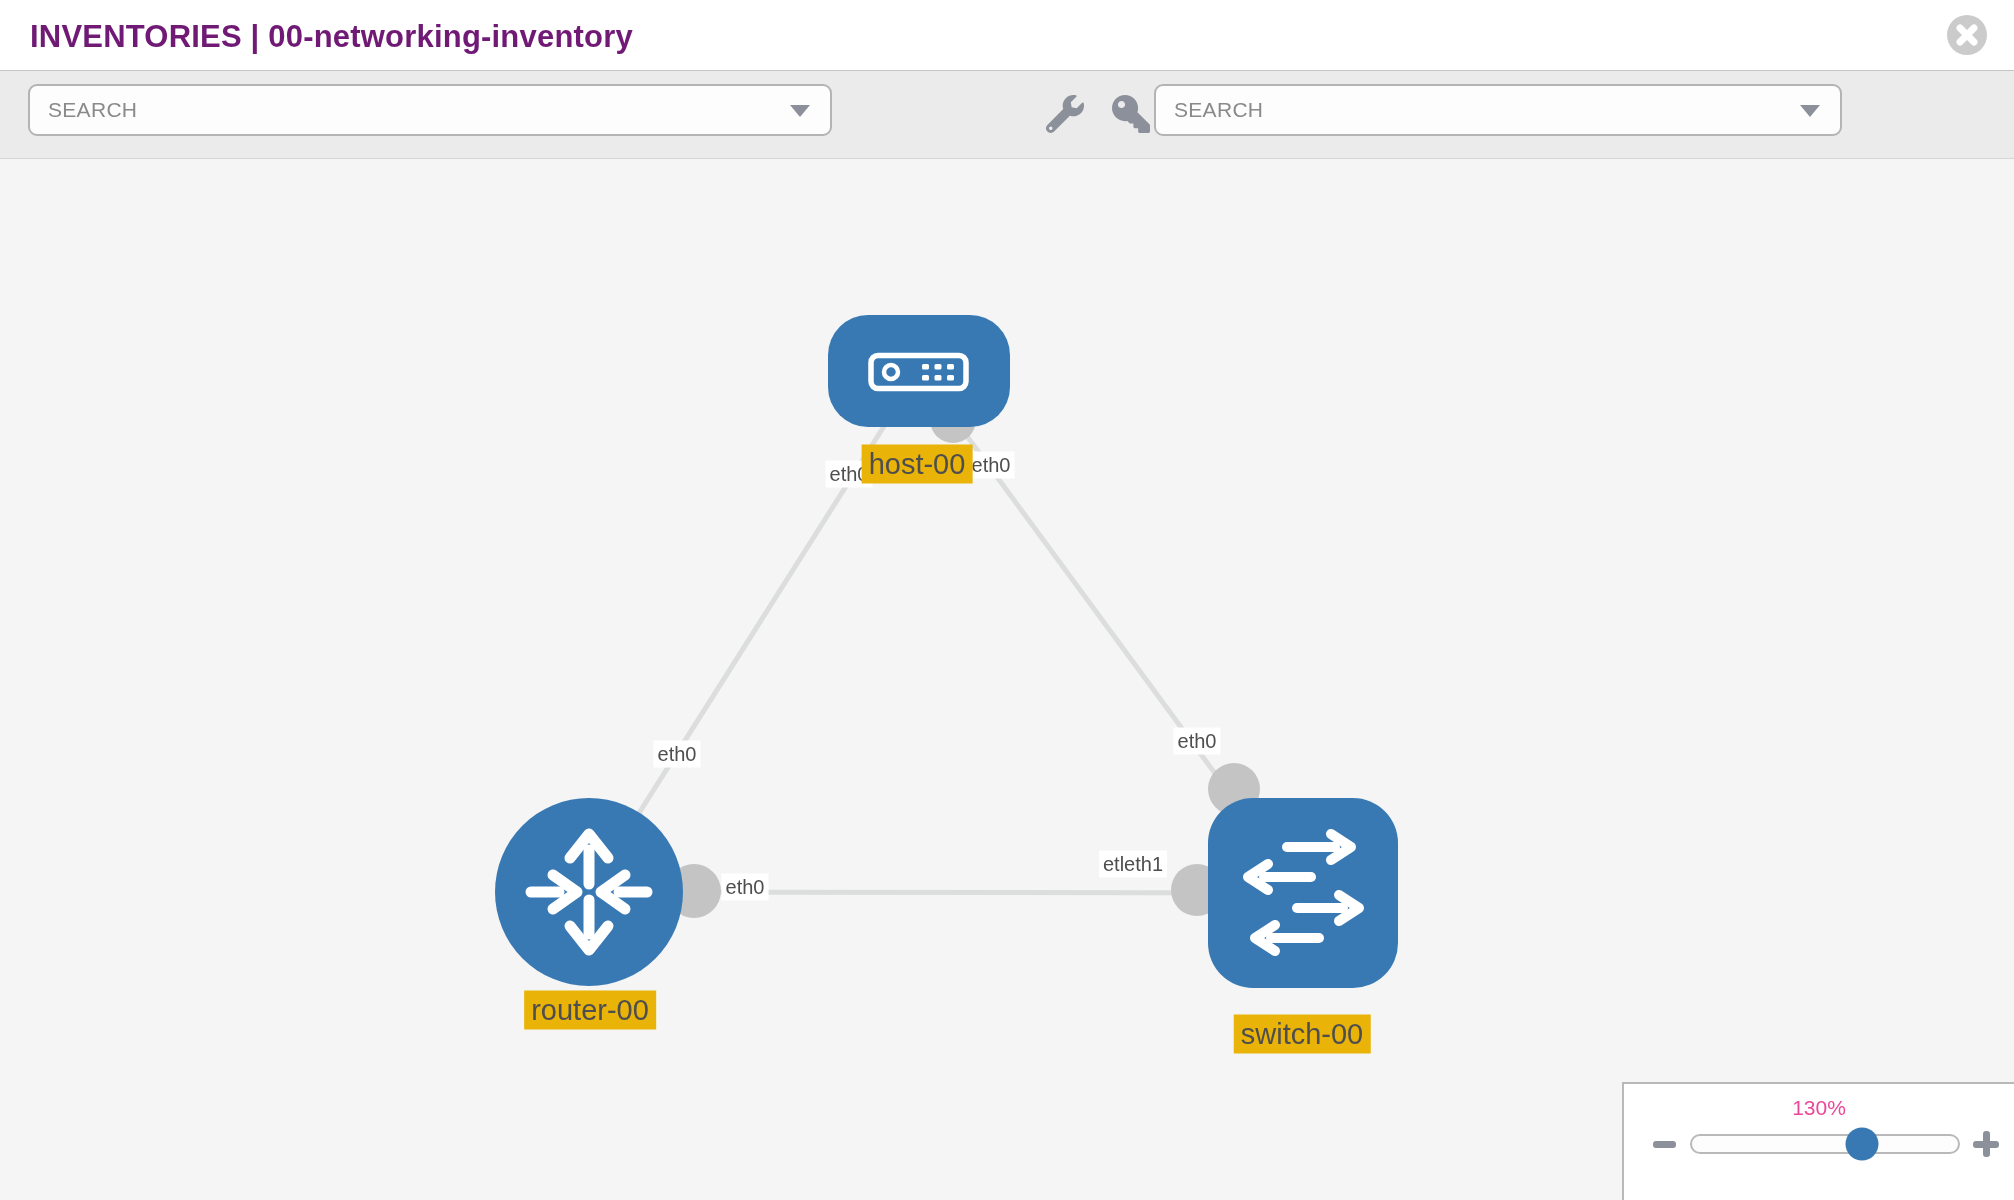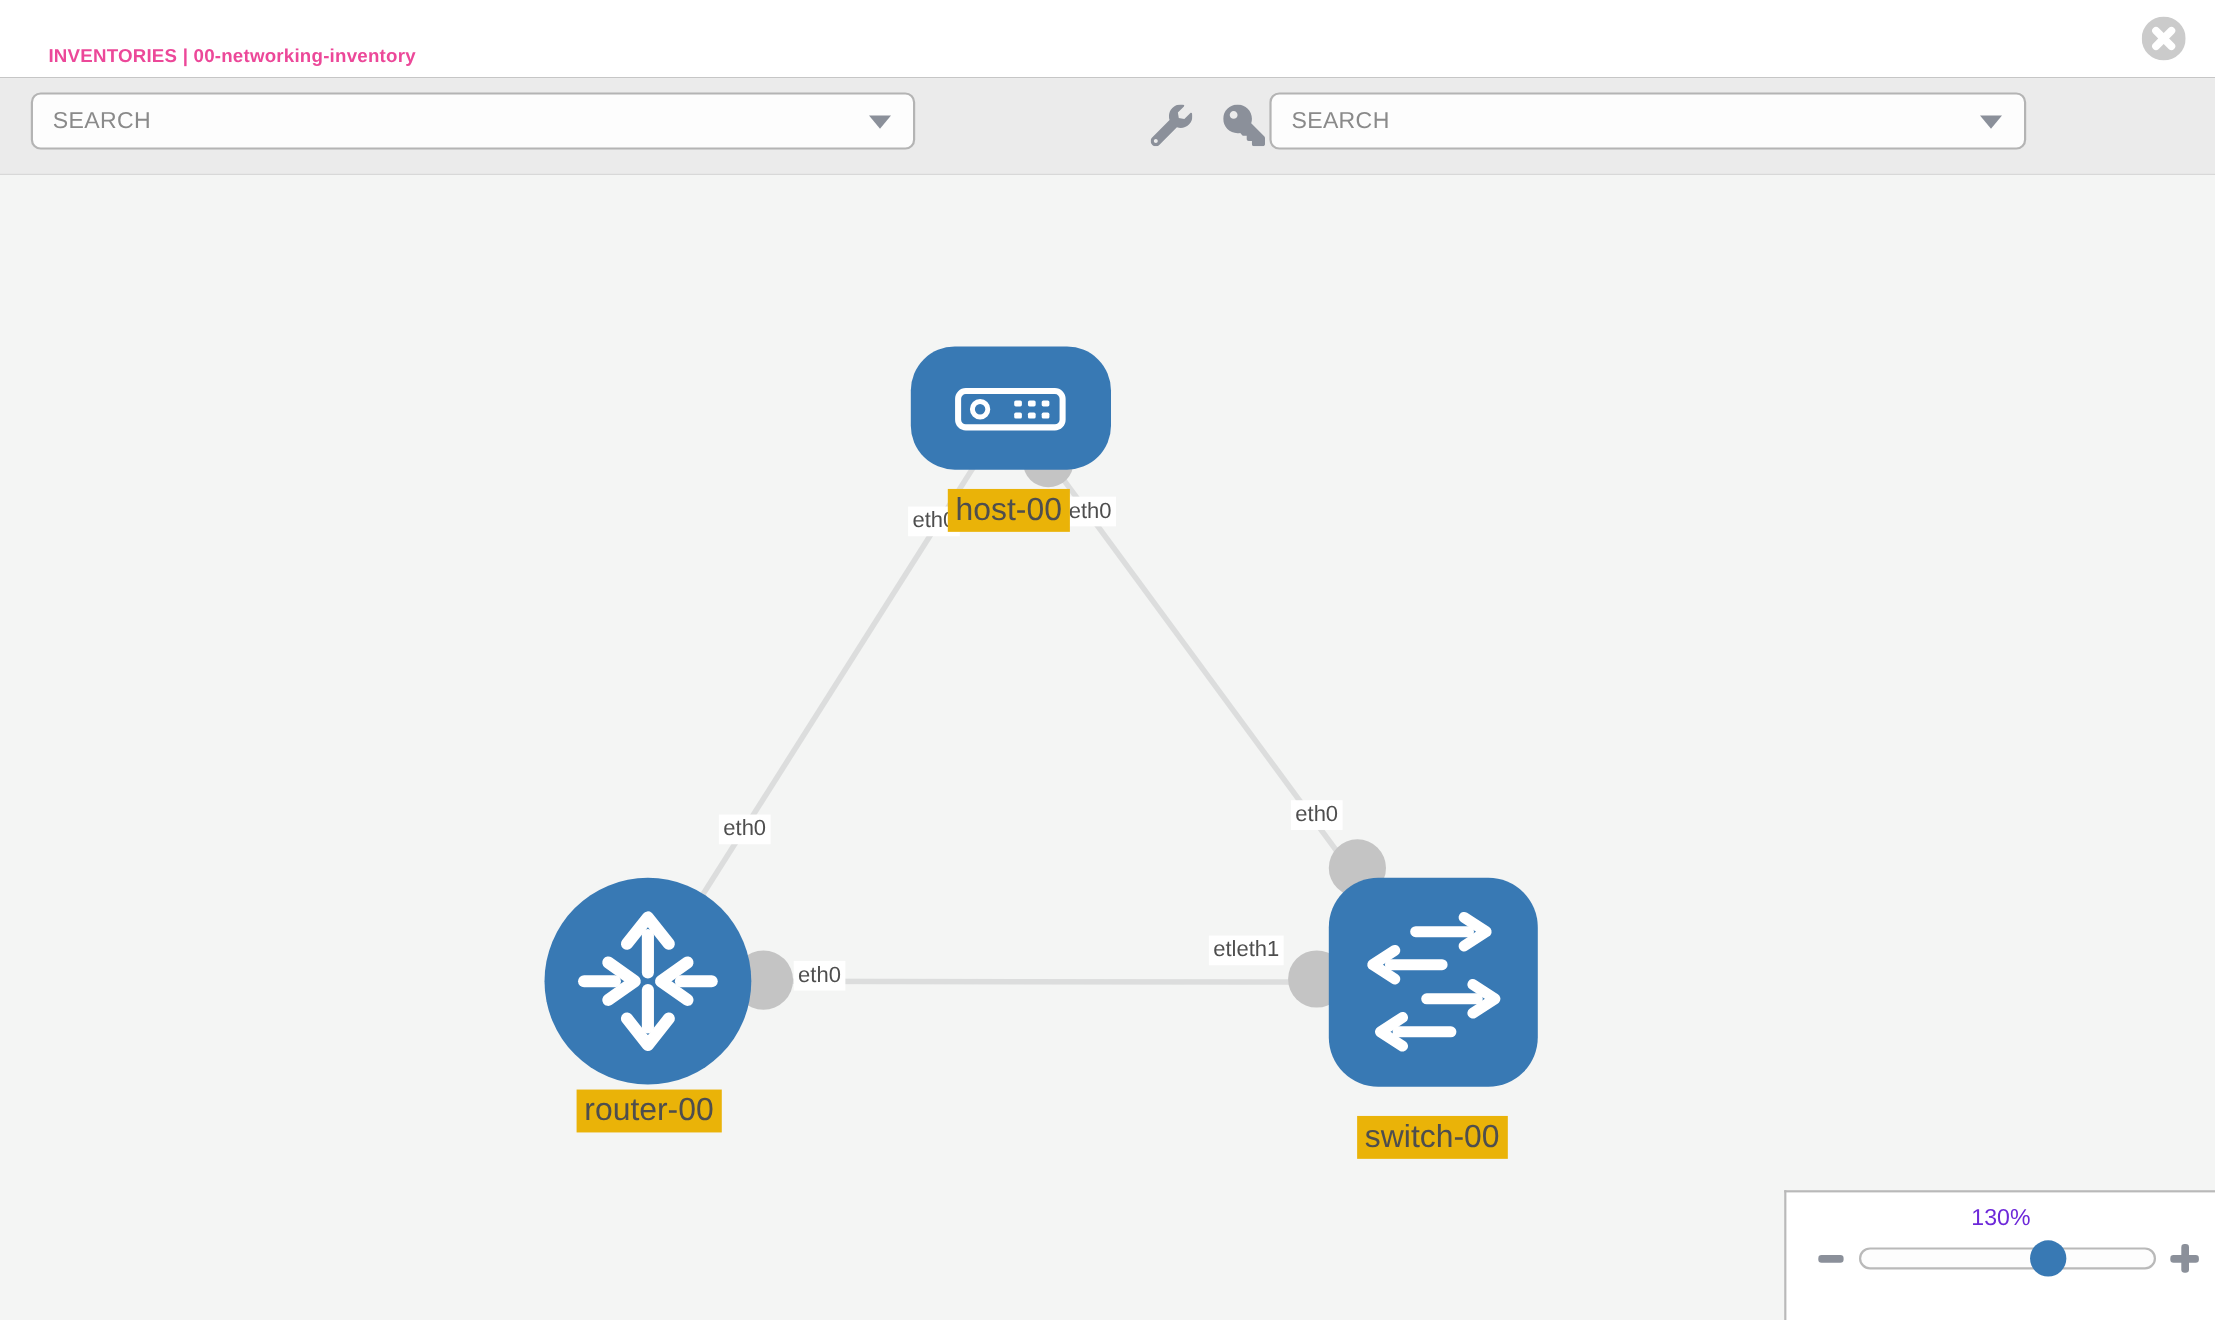--- a/index.html
+++ b/index.html
@@ -1,21 +1,21 @@
 <!DOCTYPE html>
 <html><head>
 <meta charset="utf-8">
 <style>
   html,body{margin:0;padding:0;}
   body{width:2014px;height:1200px;overflow:hidden;font-family:"Liberation Sans","DejaVu Sans",sans-serif;background:#f4f5f4;}
   .app{position:relative;width:2014px;height:1200px;overflow:hidden;}
 
   
   .header{position:absolute;top:0;left:0;right:0;height:70px;background:#ffffff;z-index:10;border-bottom:1px solid #c6c6c6;}
-  .title{margin:16px;position:absolute;left:28px;top:0;line-height:70px;font-size:17px;font-weight:700;color:#ec4899;letter-spacing:.2px;}
+  .title{margin:2px;position:absolute;left:28px;top:0;line-height:70px;font-size:31px;font-weight:700;color:#701a75;letter-spacing:.2px;}
   .close-btn{position:absolute;right:27px;top:15px;width:40px;height:40px;border:none;background:transparent;padding:0;cursor:pointer;}
 
   
   .toolbar{position:absolute;top:71px;left:0;right:0;height:87px;background:#ebebeb;border-bottom:1px solid #d6d6d6;z-index:10;}
   .dropdown{position:absolute;top:13px;height:52px;background:#fdfdfd;border:2px solid #b4b4b4;border-radius:9px;box-sizing:border-box;cursor:pointer;}
   .dropdown .dd-label{position:absolute;left:18px;top:0;line-height:48px;font-size:21px;color:#8a8a8a;letter-spacing:.3px;}
   .chev{position:absolute;right:20px;top:19px;width:0;height:0;border-left:10px solid transparent;border-right:10px solid transparent;border-top:12px solid #8b909a;}
   .dd-actions{left:28px;width:804px;}
   .dd-search{left:1154px;width:688px;}
   .tool-btn{position:absolute;top:24px;width:38px;height:38px;border:none;background:transparent;padding:0;cursor:pointer;}
@@ -24,21 +24,21 @@
   .btn-key{left:1112px;}
 
   
   .topo-layer{position:absolute;inset:0;z-index:1;}
   .labels-layer{position:absolute;inset:0;z-index:2;pointer-events:none;}
   .node-label{position:absolute;transform:translate(-50%,-50%);background:#eab308;color:#4e4e4e;font-size:29px;padding:3px 7px;white-space:nowrap;}
   .iface-label{position:absolute;transform:translate(-50%,-50%);background:#ffffff;color:#4e4e4e;font-size:20px;padding:2px 4px;white-space:nowrap;}
 
   
   .zoom-panel{position:absolute;left:1622px;top:1082px;right:0;bottom:0;background:#ffffff;border:solid #b9b9b9;border-width:2px 0 0 2px;z-index:5;box-sizing:border-box;}
-  .zoom-value{margin-top:12px;text-align:center;font-size:21px;color:#6d28d9;}
+  .zoom-value{margin-top:12px;text-align:center;font-size:21px;color:#ec4899;}
   .zoom-row{display:flex;align-items:center;margin-top:10px;padding:0 14px 0 26px;gap:12px;}
   .zoom-btn{border:none;background:transparent;padding:0;cursor:pointer;display:flex;align-items:center;justify-content:center;width:28px;height:28px;flex:0 0 auto;}
   .minus-icon{display:block;width:23px;height:7px;border-radius:3px;background:#8b909a;}
   .plus-icon{display:block;position:relative;width:26px;height:26px;}
   .plus-icon::before{content:"";position:absolute;left:0;top:9.5px;width:26px;height:7px;border-radius:3px;background:#8b909a;}
   .plus-icon::after{content:"";position:absolute;left:9.5px;top:0;width:7px;height:26px;border-radius:3px;background:#8b909a;}
   .zoom-track{position:relative;flex:1;height:20px;background:#fdfdfd;border:2px solid #b9b9b9;border-radius:12px;box-sizing:border-box;cursor:pointer;}
   .zoom-thumb{position:absolute;top:50%;width:33px;height:33px;border-radius:50%;background:#3879b4;transform:translate(-50%,-50%);cursor:grab;}
 </style>
 </head>

